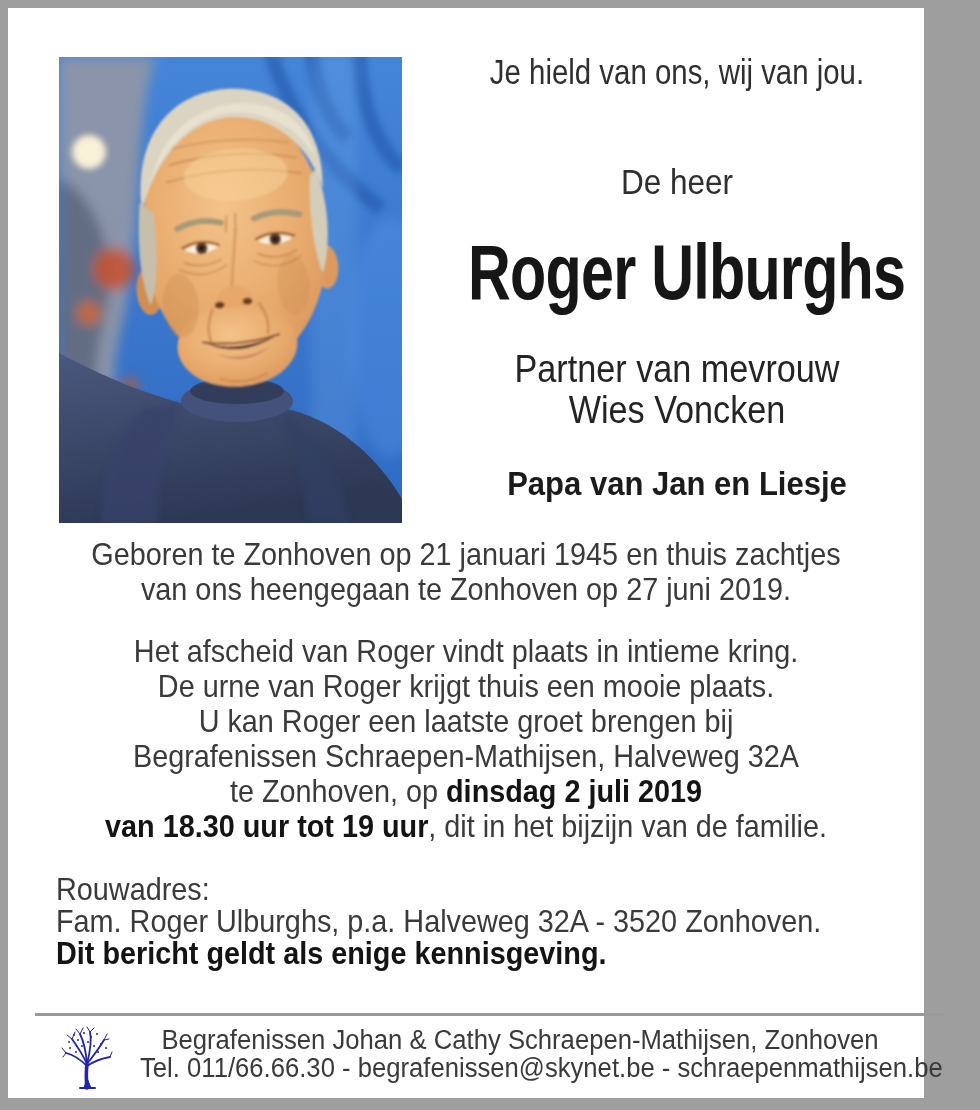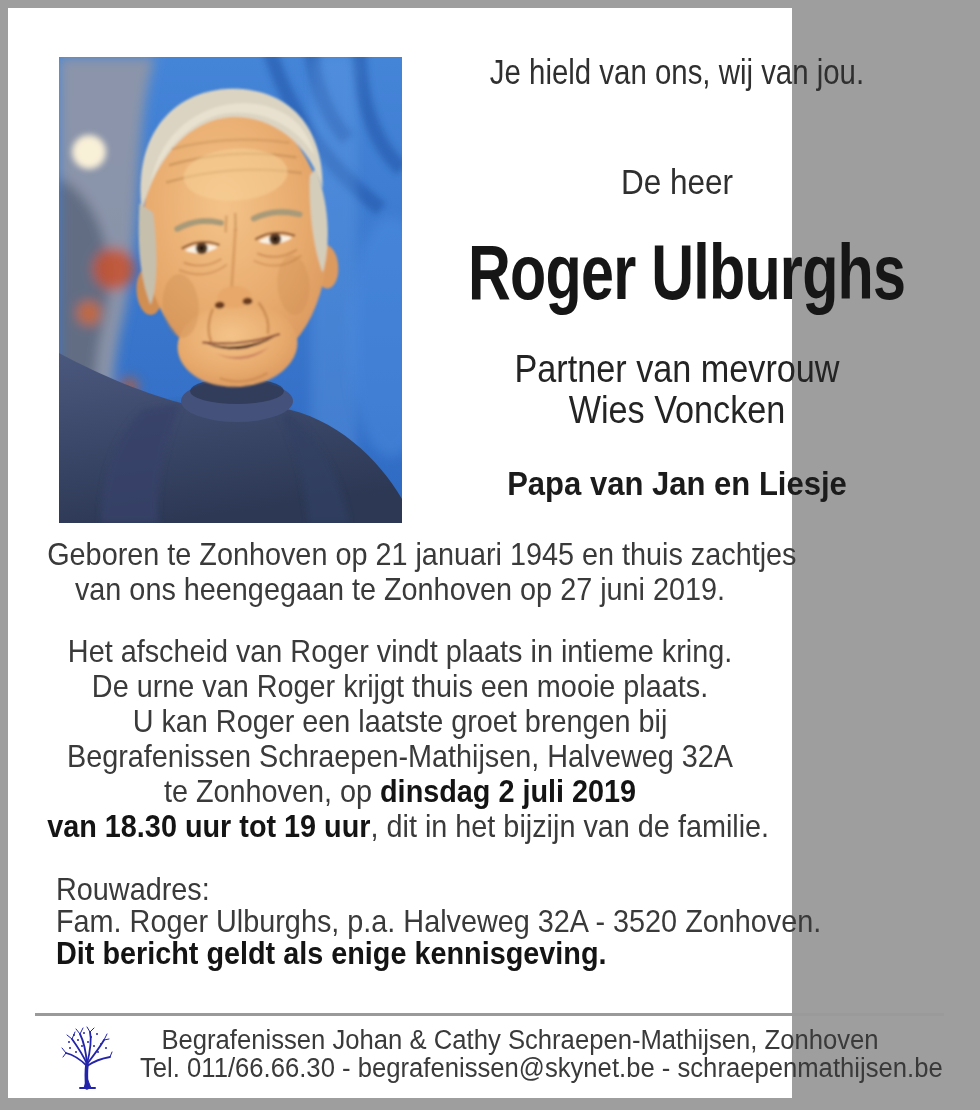--- a/index.html
+++ b/index.html
@@ -3,21 +3,21 @@
 <meta charset="utf-8">
 <style>
   html,body{margin:0;padding:0;}
   body{
     width:980px;height:1110px;position:relative;
     background:#9e9e9e;
     font-family:"Liberation Sans", sans-serif;
     overflow:hidden;
   }
   .card{
-    position:absolute;left:8px;top:8px;width:784px;height:1090px;
+    position:absolute;left:8px;top:8px;width:916px;height:1090px;
     background:#ffffff;
     text-decoration:underline;
   }
   .photo{
     position:absolute;left:51px;top:49px;width:343px;height:466px;
   }
   
   .rcol{position:absolute;left:394px;top:0;width:550px;height:520px;}
   .rcol > div{position:absolute;left:0;width:100%;text-align:center;white-space:nowrap;}
   .epigraph{top:44px;font-size:35px;color:#2f2f2f;transform:scaleX(.84);}

